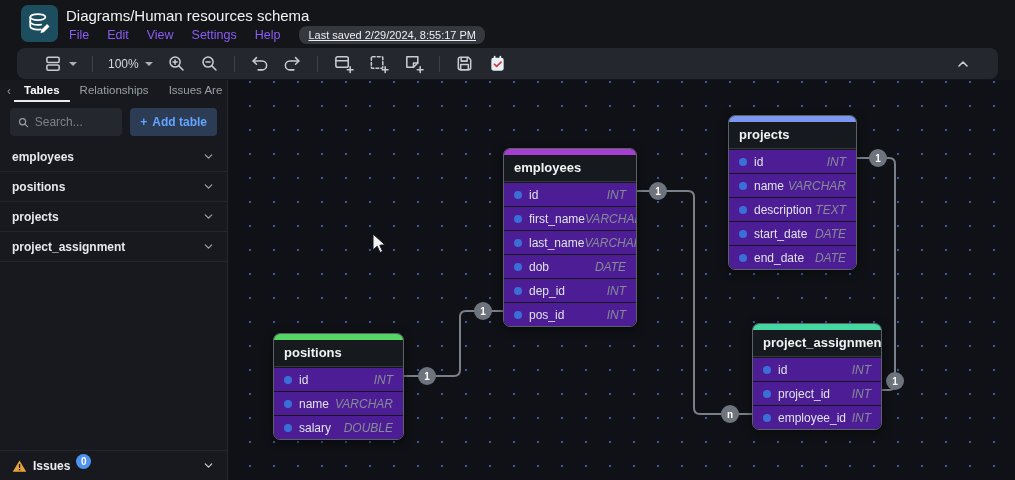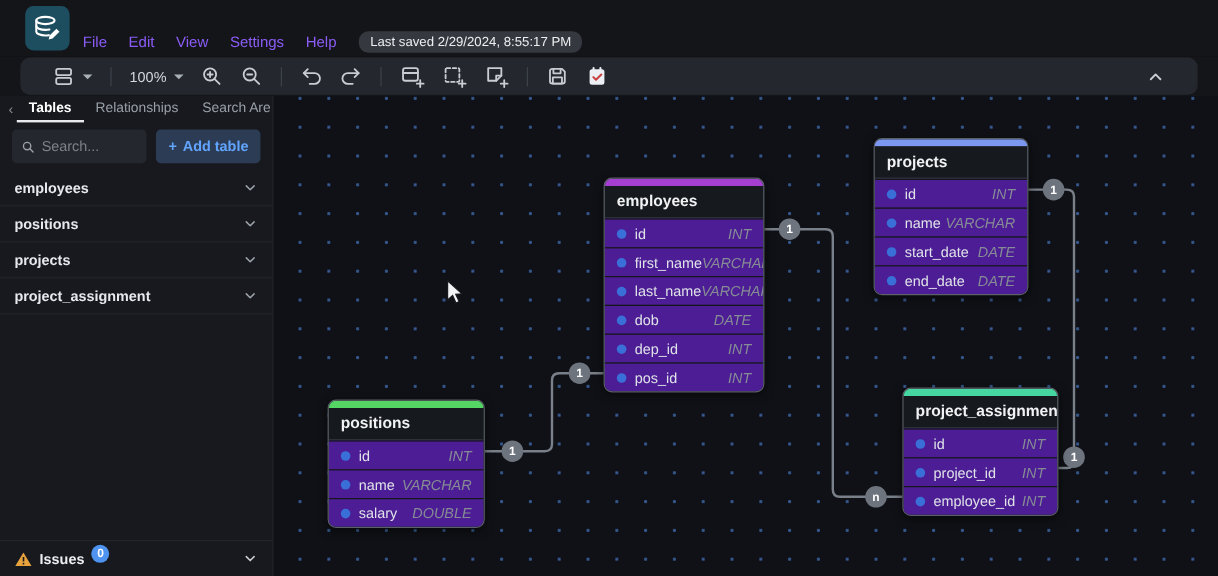--- a/index.html
+++ b/index.html
@@ -13,21 +13,21 @@
   svg { display:block; }
 
   
   .header { position:absolute; top:0; left:0; right:0; height:47px; background:#141519; }
   .logo { position:absolute; left:21px; top:5px; width:37px; height:37px; border-radius:7px;
           background:#1d4e60; display:flex; align-items:center; justify-content:center; }
   .app-title { position:absolute; left:66px; top:7px; font-size:15px; color:#f2f3f5; }
   .menubar { position:absolute; left:60px; top:25px; display:flex; align-items:center; height:20px; }
   .menu-item { font-size:12.5px; color:#8b5cf6; padding:2px 9px; border-radius:3px; cursor:default; }
   .saved-badge { margin-left:10px; background:#35383e; color:#eceef1; font-size:11px;
-                 padding:3px 9px; border-radius:8px; white-space:nowrap; }
+                 padding:3px 9px; border-radius:8px; white-space:nowrap;text-decoration:underline; }
 
   
   .toolbar-region { position:absolute; top:47px; left:0; right:0; height:33px; background:#141519; }
   .toolbar { position:absolute; left:17px; right:17px; top:1px; height:31px; background:#24282e;
              border-radius:8px; display:flex; align-items:center; padding:0 20px; }
   .tb-btn { display:flex; align-items:center; gap:4px; padding:3px 7px; border-radius:4px; color:#c9cdd3; }
   .tb-divider { width:1px; height:16px; background:#3d424a; margin:0 8px; }
   .zoom-label { font-size:12px; color:#d5d8dc; }
   .caret { width:0; height:0; border-left:4px solid transparent; border-right:4px solid transparent;
            border-top:4px solid #aab0b8; margin-left:2px; }
@@ -88,20 +88,21 @@
   <div class="logo">
     <svg width="26" height="26" viewBox="0 0 24 24">
       <g stroke="#fff" fill="none" stroke-width="1.6" stroke-linecap="round">
         <ellipse cx="10" cy="5.6" rx="7" ry="2.8"></ellipse>
         <path d="M3 5.6 V14.2 c0 1.6 3.1 2.9 7 2.9 .9 0 1.8-.1 2.6-.2"></path>
         <path d="M3 9.9 c0 1.6 3.1 2.9 7 2.9 1.1 0 2.2-.1 3.1-.3"></path>
       </g>
       <path d="M13.2 17.2 l5.3-5.3 2.3 2.3 -5.3 5.3 -3 .7 z" fill="#fff"></path>
     </svg>
   </div>
+  <div class="app-title">Diagrams/Human resources schema</div>
   <div class="menubar">
 
     <span id="menu-slot" style="display: flex;">
         <span class="menu-item">File</span>
         <span class="menu-item">Edit</span>
         <span class="menu-item">View</span>
         <span class="menu-item">Settings</span>
         <span class="menu-item">Help</span>
       </span>
     <span class="saved-badge">Last saved 2/29/2024, 8:55:17 PM</span>
@@ -209,21 +210,21 @@
     </div>
   </div>
 </div>
 
 <div class="sidebar">
   <div class="tabs-row">
     <span class="tab-chevron">‹</span>
     <span id="tabs-slot" style="display: flex;">
         <span class="tab active">Tables</span>
         <span class="tab">Relationships</span>
-        <span class="tab">Search Are</span>
+        <span class="tab">Issues Are</span>
       </span>
     <span class="tab-chevron right">›</span>
   </div>
   <div class="search-row">
     <div class="search-box">
       <svg width="13" height="13" viewBox="0 0 14 14">
         <g stroke="#9aa0a8" fill="none" stroke-width="1.5" stroke-linecap="round">
             <circle cx="6" cy="6" r="4"></circle>
             <path d="M9 9 L12.5 12.5"></path>
           </g>
@@ -340,20 +341,25 @@
         <span class="fname">id</span>
         <span class="ftype">INT</span>
       </div>
       <div class="field">
         <span class="fdot"></span>
         <span class="fname">name</span>
         <span class="ftype">VARCHAR</span>
       </div>
       <div class="field">
         <span class="fdot"></span>
+        <span class="fname">description</span>
+        <span class="ftype">TEXT</span>
+      </div>
+      <div class="field">
+        <span class="fdot"></span>
         <span class="fname">start_date</span>
         <span class="ftype">DATE</span>
       </div>
       <div class="field">
         <span class="fdot"></span>
         <span class="fname">end_date</span>
         <span class="ftype">DATE</span>
       </div>
     </div>
     <div class="table-card" style="left: 45px; top: 253px; width: 131px;">

